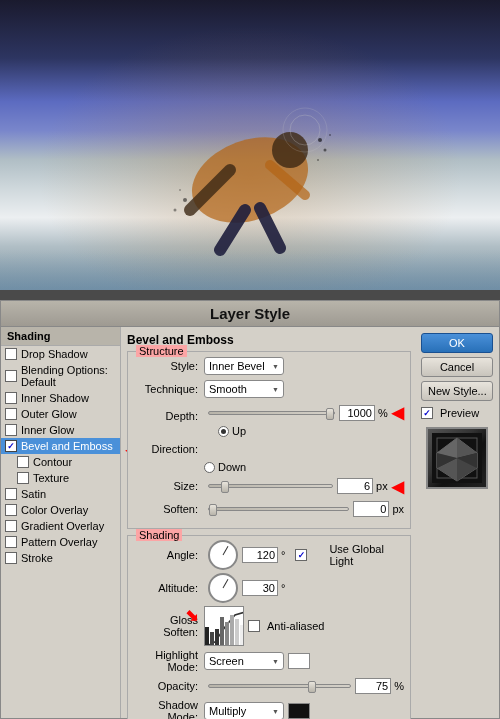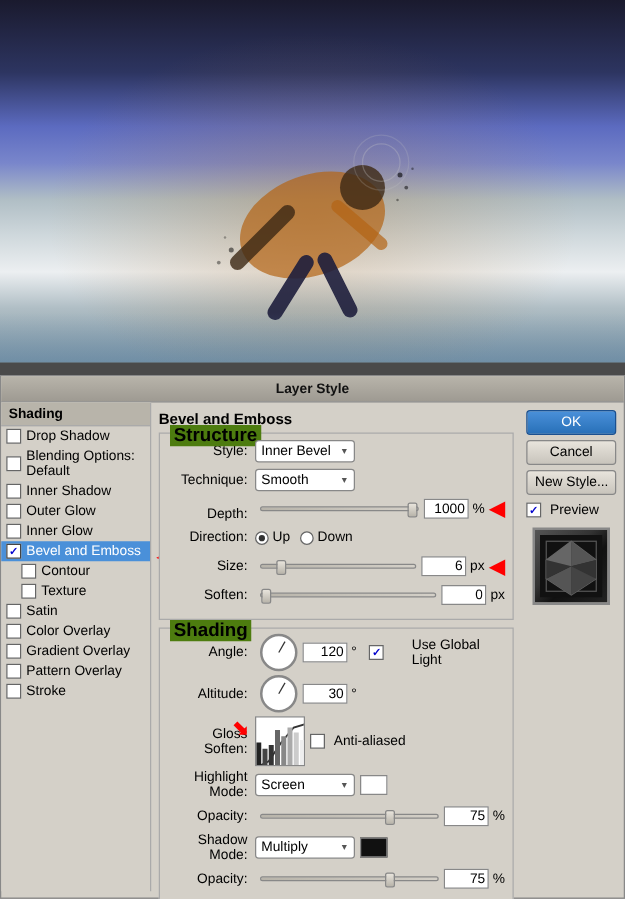--- a/index.html
+++ b/index.html
@@ -45,21 +45,21 @@
       width: 500px;
       height: 419px;
       background: #d4d0c8;
       border: 1px solid #888;
     }
 
     .dialog-title {
       background: linear-gradient(180deg, #b8b4aa 0%, #9e9a92 100%);
       text-align: center;
       padding: 4px;
-      font-size: 11px;
+      font-size: 15px;
       font-weight: bold;
       color: #111;
       border-bottom: 1px solid #888;
     }
 
     .dialog-body {
       display: flex;
       height: calc(100% - 26px);
     }
 
@@ -132,24 +132,24 @@
       background: #d4d0c8;
       margin-bottom: 6px;
       padding: 4px 6px 6px;
       position: relative;
     }
 
     .section-label {
       position: absolute;
       top: -7px;
       left: 8px;
-      background: #4d7c0f;
+      background: #fca5a5;
       padding: 0 3px;
-      font-size: 15px;
-      font-weight: bold;
+      font-size: 11px;
+      font-weight: normal;
     }
 
     .form-row {
       display: flex;
       align-items: center;
       margin-bottom: 3px;
       min-height: 20px;
     }
 
     .form-label {
@@ -223,22 +223,23 @@
     }
 
     .unit-text {
       margin-left: 3px;
       font-size: 11px;
     }
 
     
     .radio-group {
       display: flex;
-      align-items: center;
-      gap: 8px;
+      align-items: flex-end;
+      gap: 24px;
+      flex-direction: column;
     }
 
     .radio-item {
       display: flex;
       align-items: center;
       gap: 3px;
     }
 
     .radio-btn {
       width: 11px;

